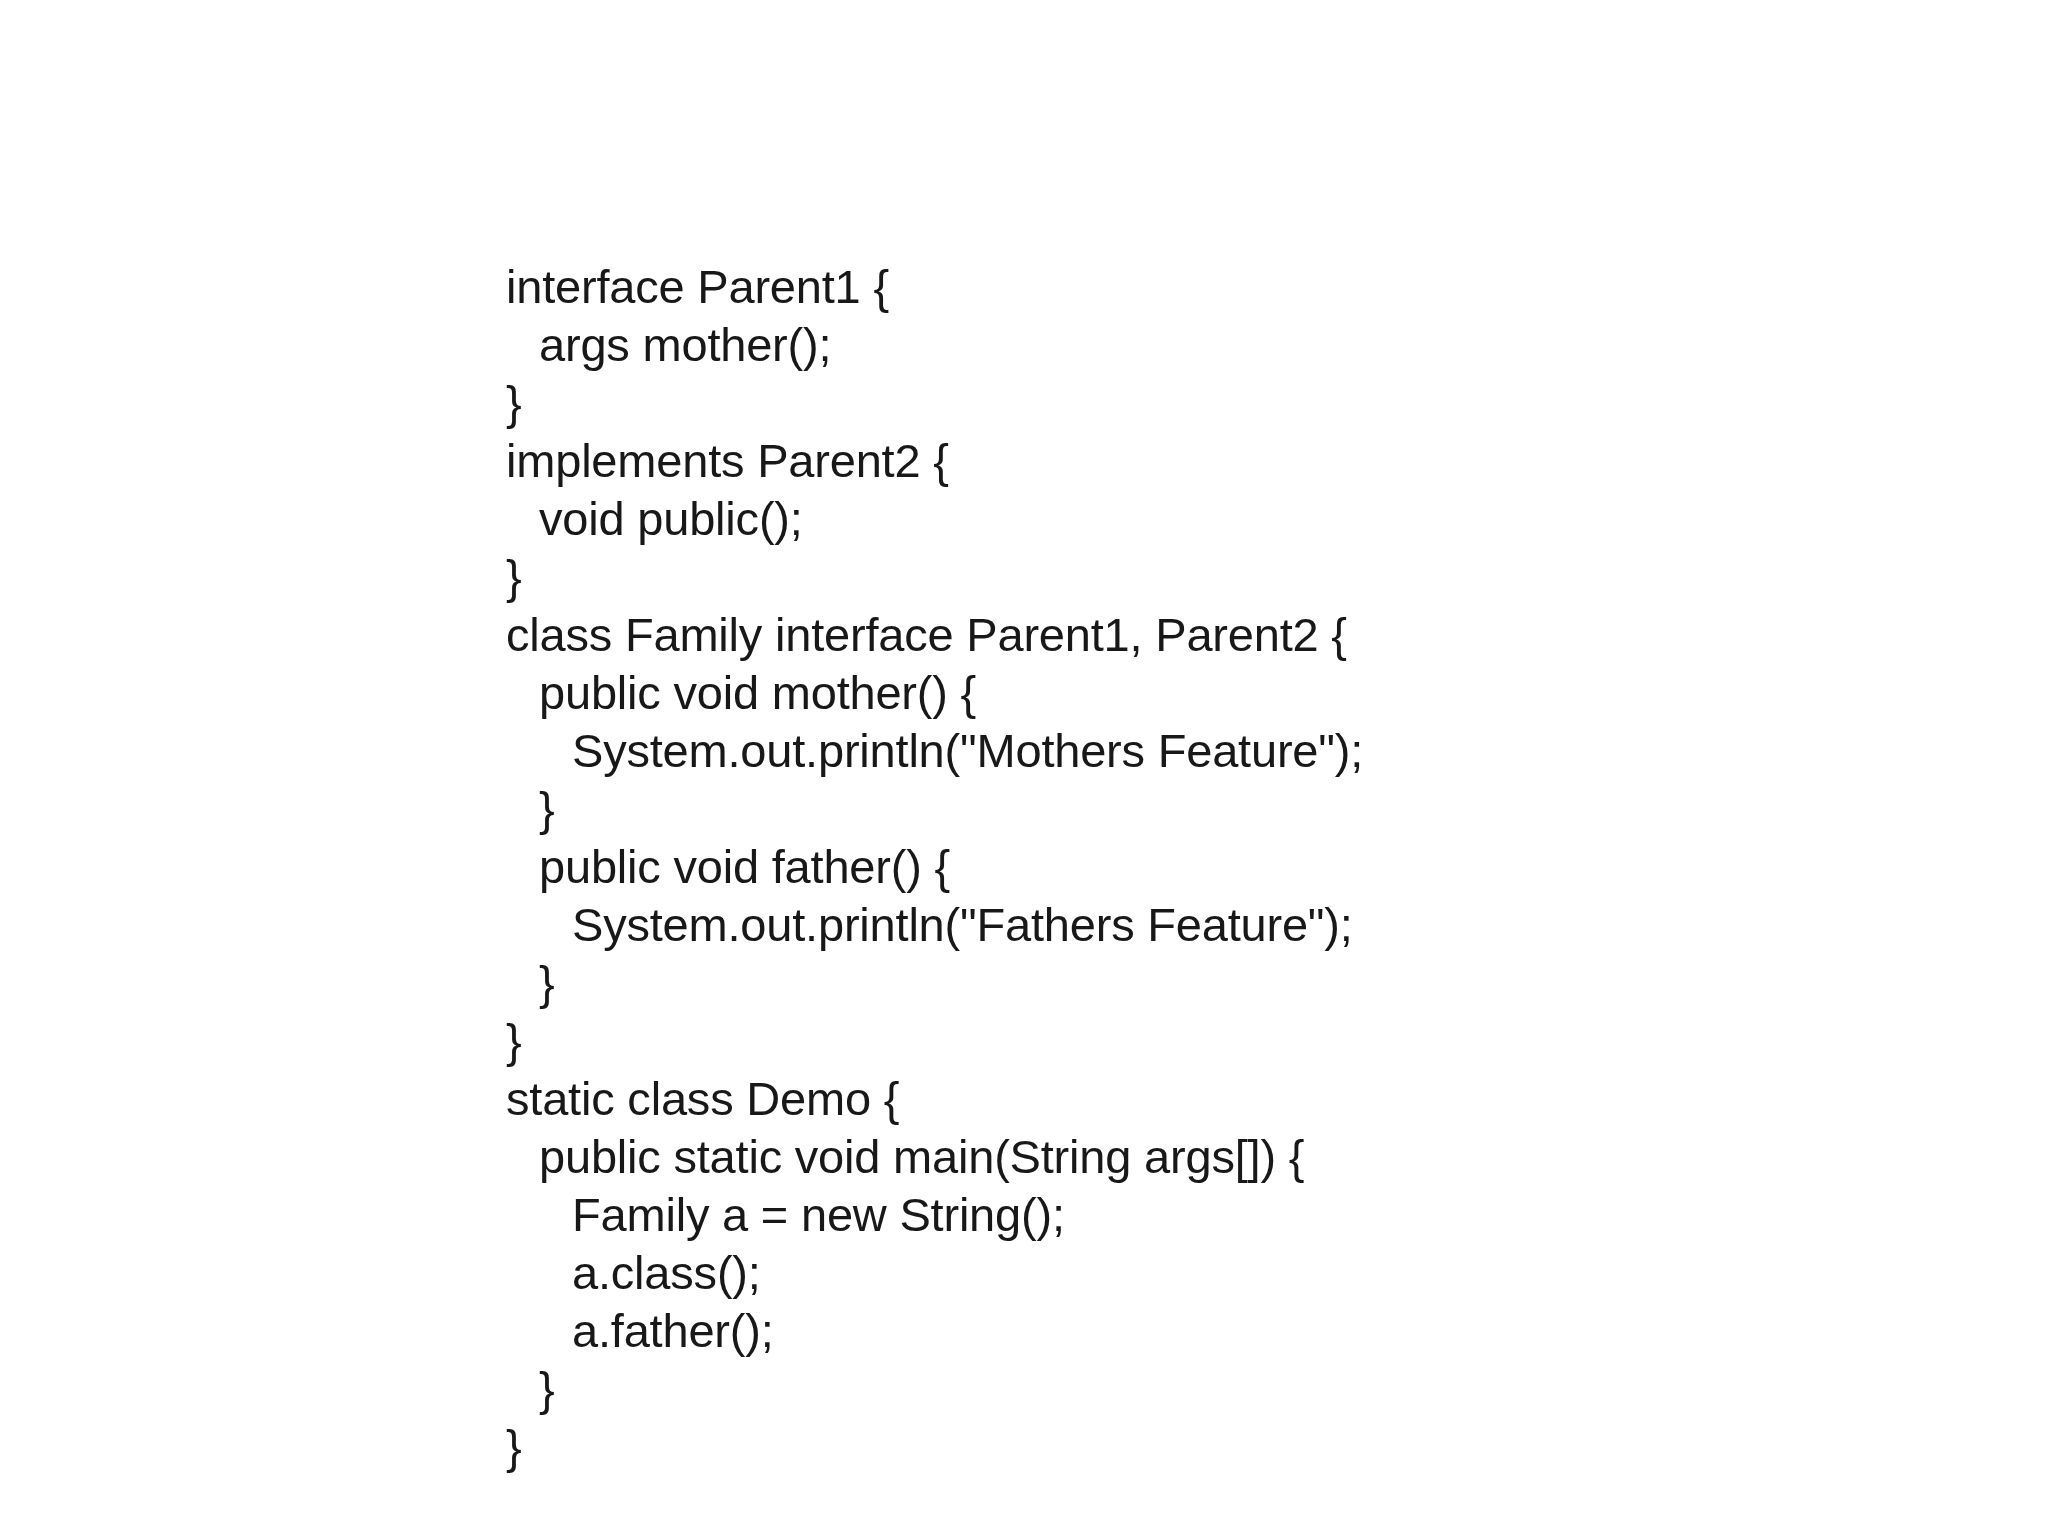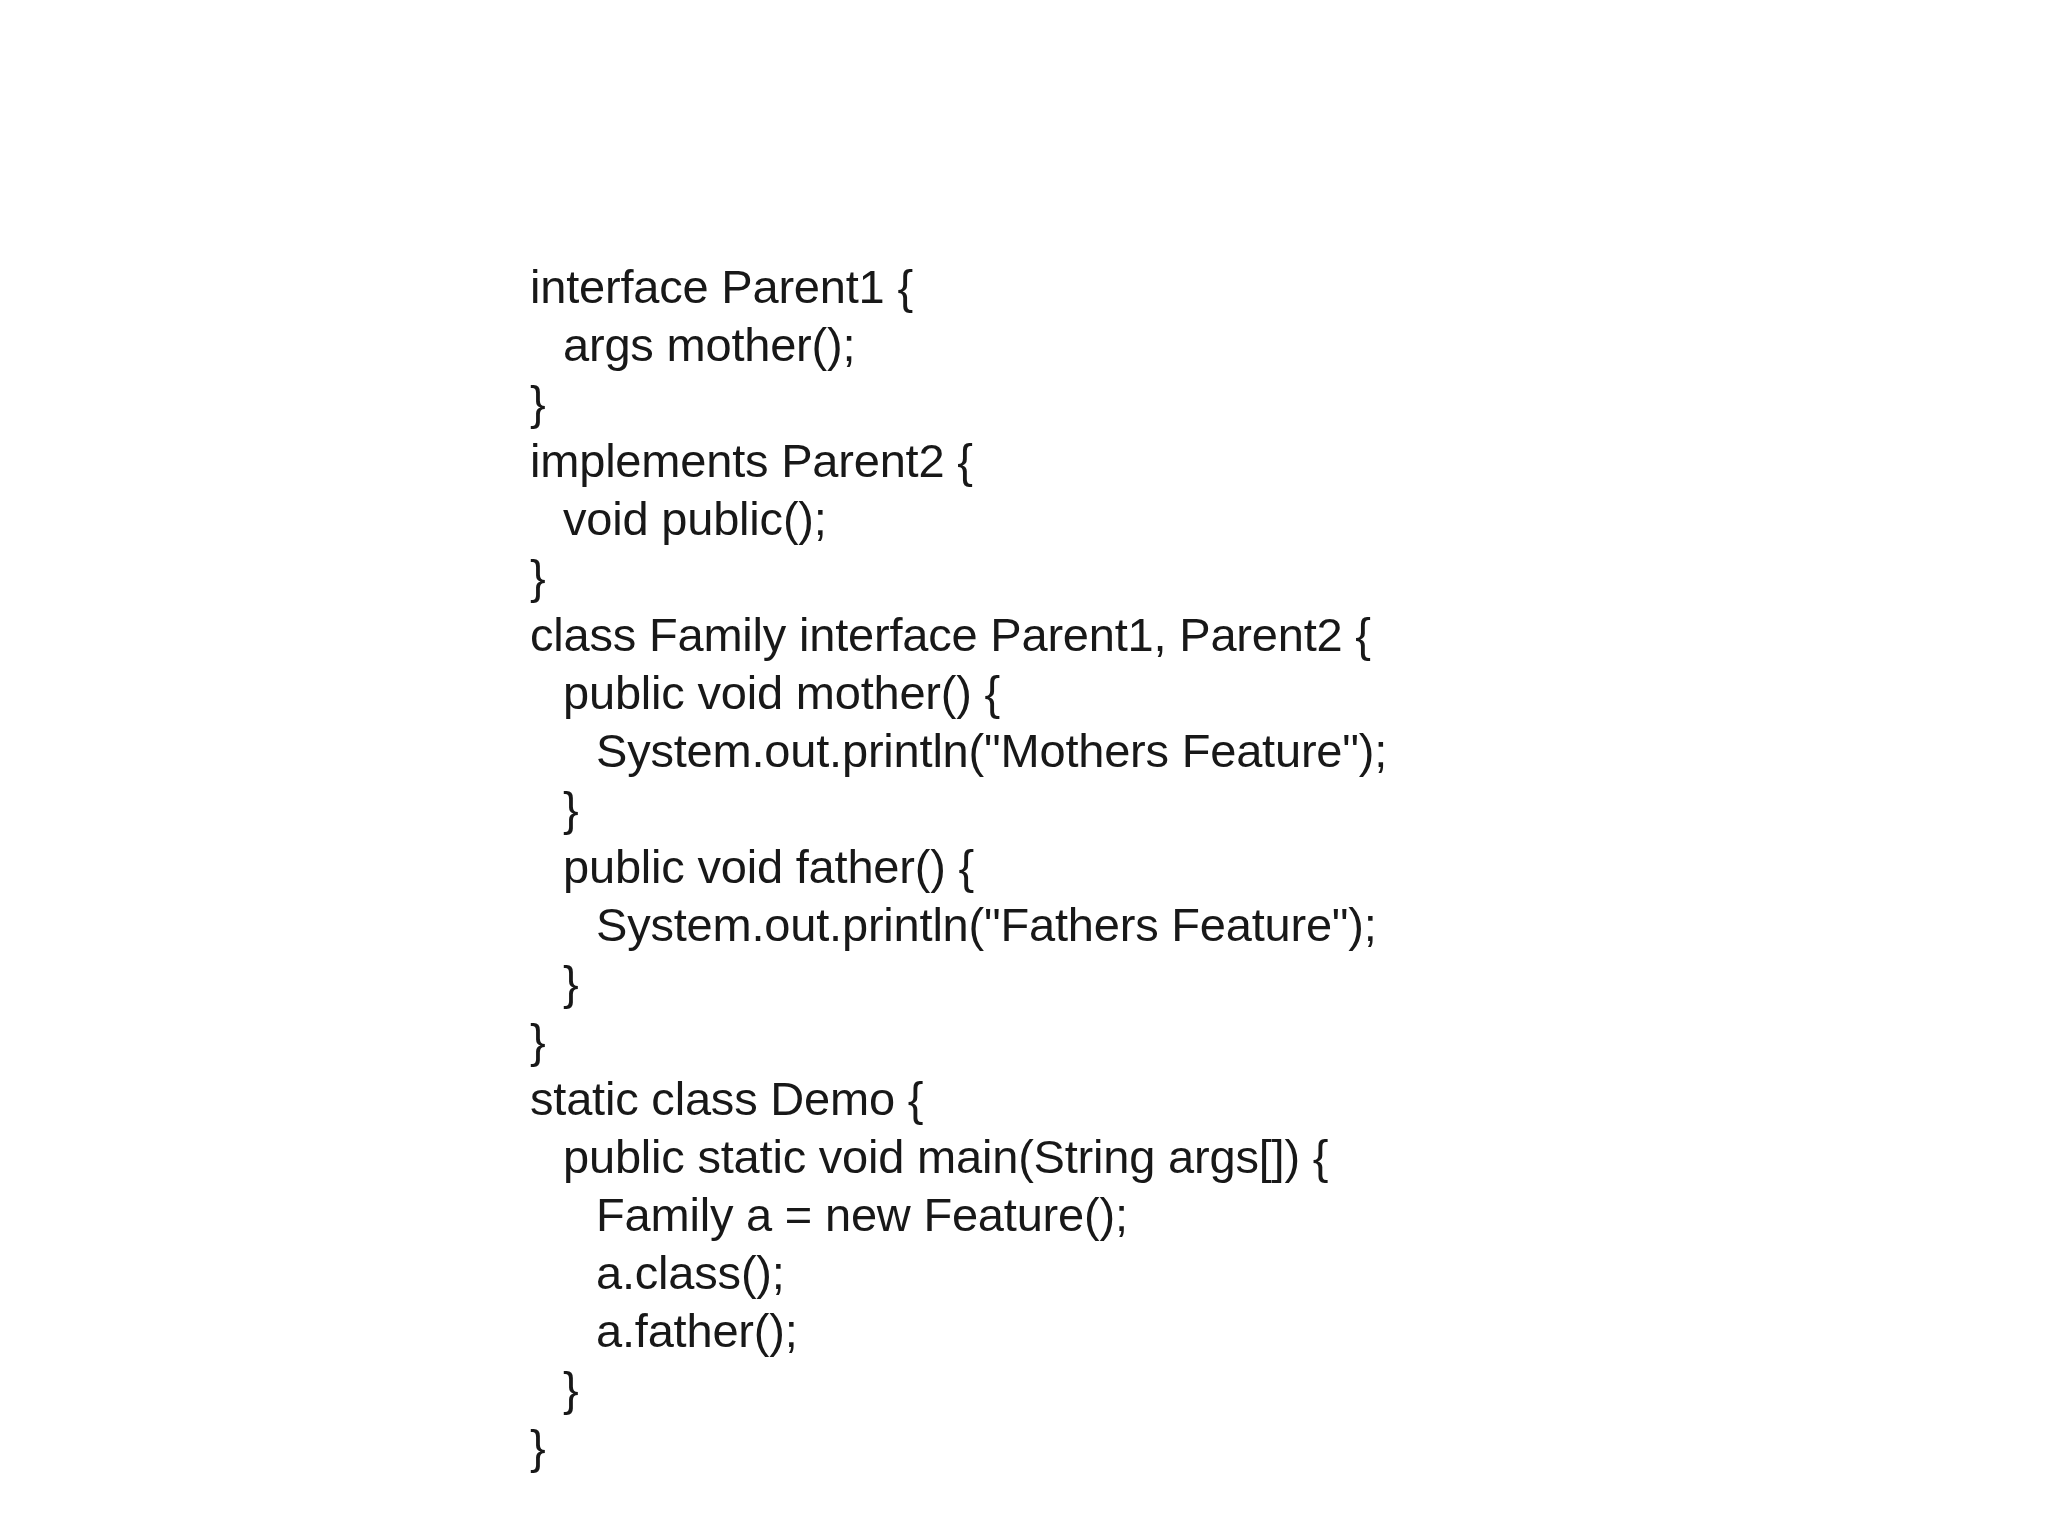--- a/index.html
+++ b/index.html
@@ -16,21 +16,21 @@
 
   #slide {
     position: relative;
     width: 2048px;
     height: 1536px;
     background: #ffffff;
   }
 
   #code-block {
     position: absolute;
-    left: 530px;
+    left: 506px;
     top: 258px;
     width: 1360px;
   }
 
   .code-line {
     font-family: "Liberation Sans", "DejaVu Sans", sans-serif;
     font-size: 47px;
     line-height: 58px;
     color: #181818;
     white-space: pre;
@@ -56,19 +56,19 @@
       <div class="code-line indent-0">class Family interface Parent1, Parent2 {</div>
       <div class="code-line indent-1">public void mother() {</div>
       <div class="code-line indent-2">System.out.println("Mothers Feature");</div>
       <div class="code-line indent-1">}</div>
       <div class="code-line indent-1">public void father() {</div>
       <div class="code-line indent-2">System.out.println("Fathers Feature");</div>
       <div class="code-line indent-1">}</div>
       <div class="code-line indent-0">}</div>
       <div class="code-line indent-0">static class Demo {</div>
       <div class="code-line indent-1">public static void main(String args[]) {</div>
-      <div class="code-line indent-2">Family a = new Feature();</div>
+      <div class="code-line indent-2">Family a = new String();</div>
       <div class="code-line indent-2">a.class();</div>
       <div class="code-line indent-2">a.father();</div>
       <div class="code-line indent-1">}</div>
       <div class="code-line indent-0">}</div>
     </div>
 </div>
 
 </body></html>

